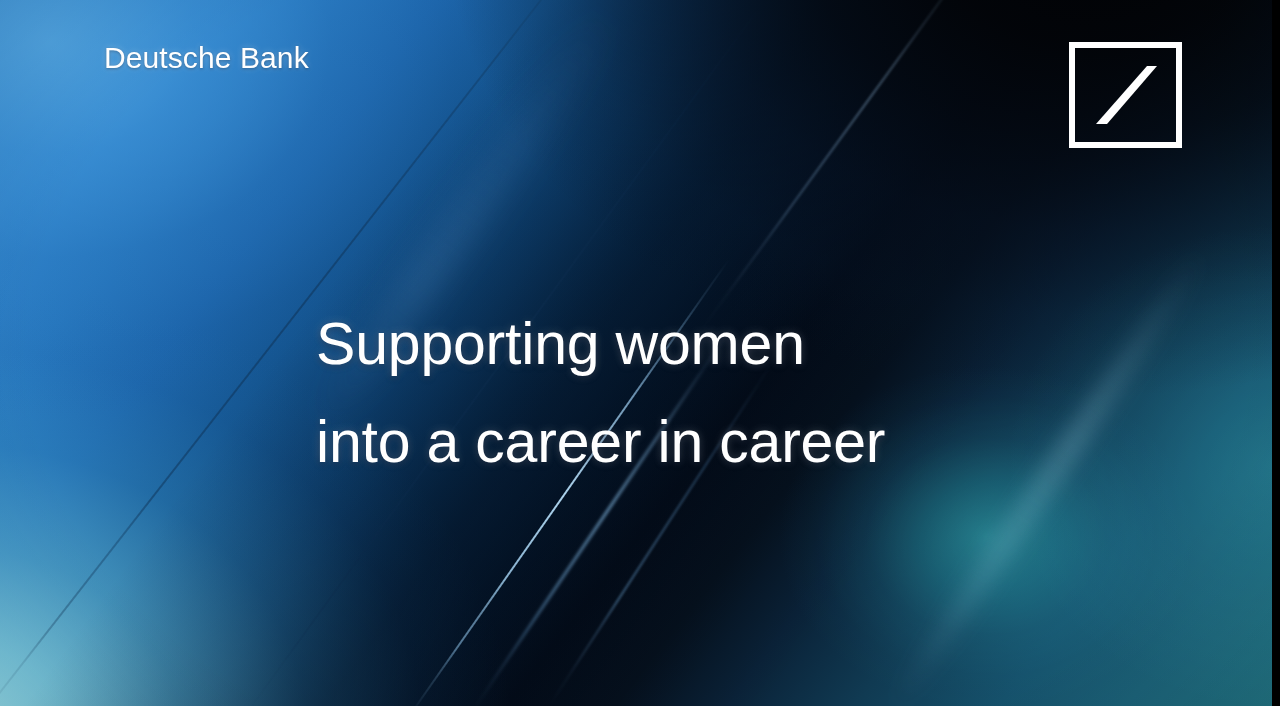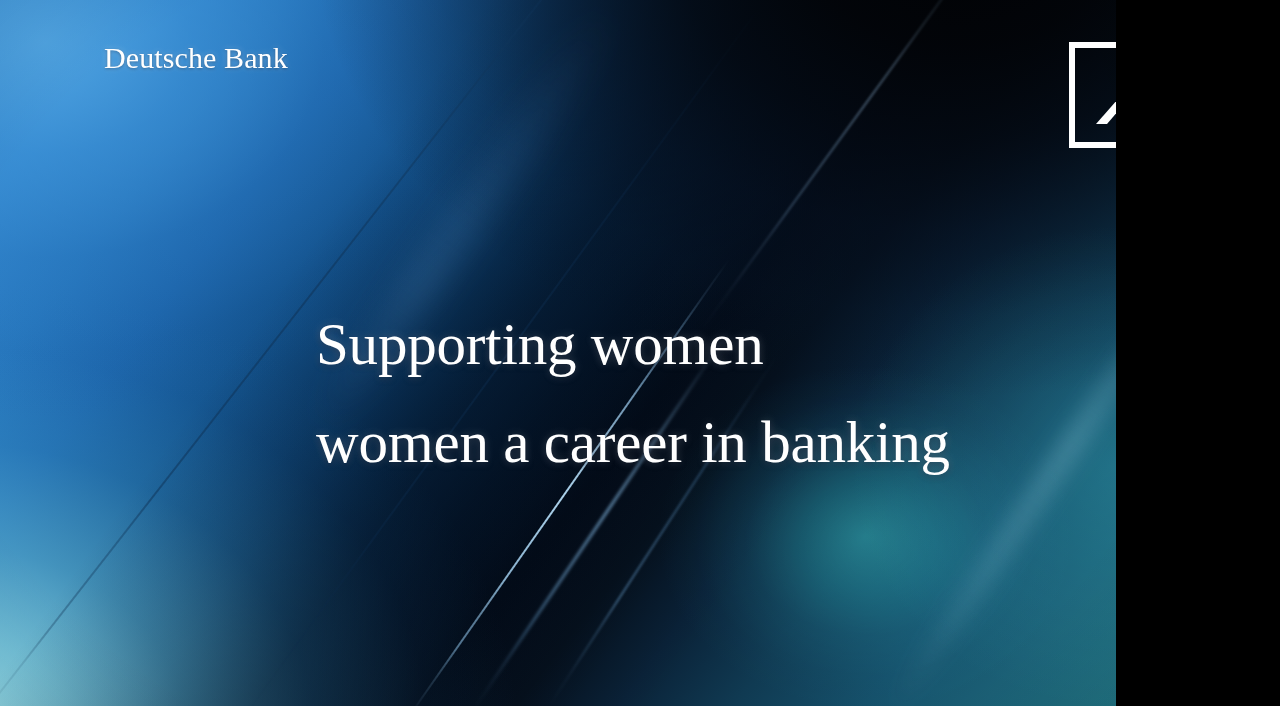--- a/index.html
+++ b/index.html
@@ -4,24 +4,24 @@
 <title>Deutsche Bank — Supporting women into a career in banking</title>
 <style>
   html, body {
     margin: 0;
     padding: 0;
     background: #000;
   }
 
   #stage {
     position: relative;
-    width: 1116px;
+    width: 1272px;
     height: 706px;
     overflow: hidden;
-    font-family: Liberation Serif, serif;
+    font-family: Liberation Sans, sans-serif;
     background: #15803d;
     -webkit-font-smoothing: antialiased;
   }
 
   
   .bg-layer {
     position: absolute;
     inset: 0;
     pointer-events: none;
   }
@@ -314,17 +314,17 @@
 
   <div class="db-logo">
     <svg viewBox="0 0 113 106" width="113" height="106" aria-hidden="true" focusable="false">
       <rect x="1.5" y="1.5" width="110" height="103" fill="none" stroke="#ffffff" stroke-width="9"></rect>
       <polygon points="78,24 88,24 38,82 27,82" fill="#ffffff"></polygon>
     </svg>
   </div>
 
   <div class="headline">
     <span class="hl-line">Supporting women</span>
-    <span class="hl-line">women a career in banking</span>
+    <span class="hl-line">into a career in career</span>
   </div>
 
 
 </div>
 
 </body></html>

